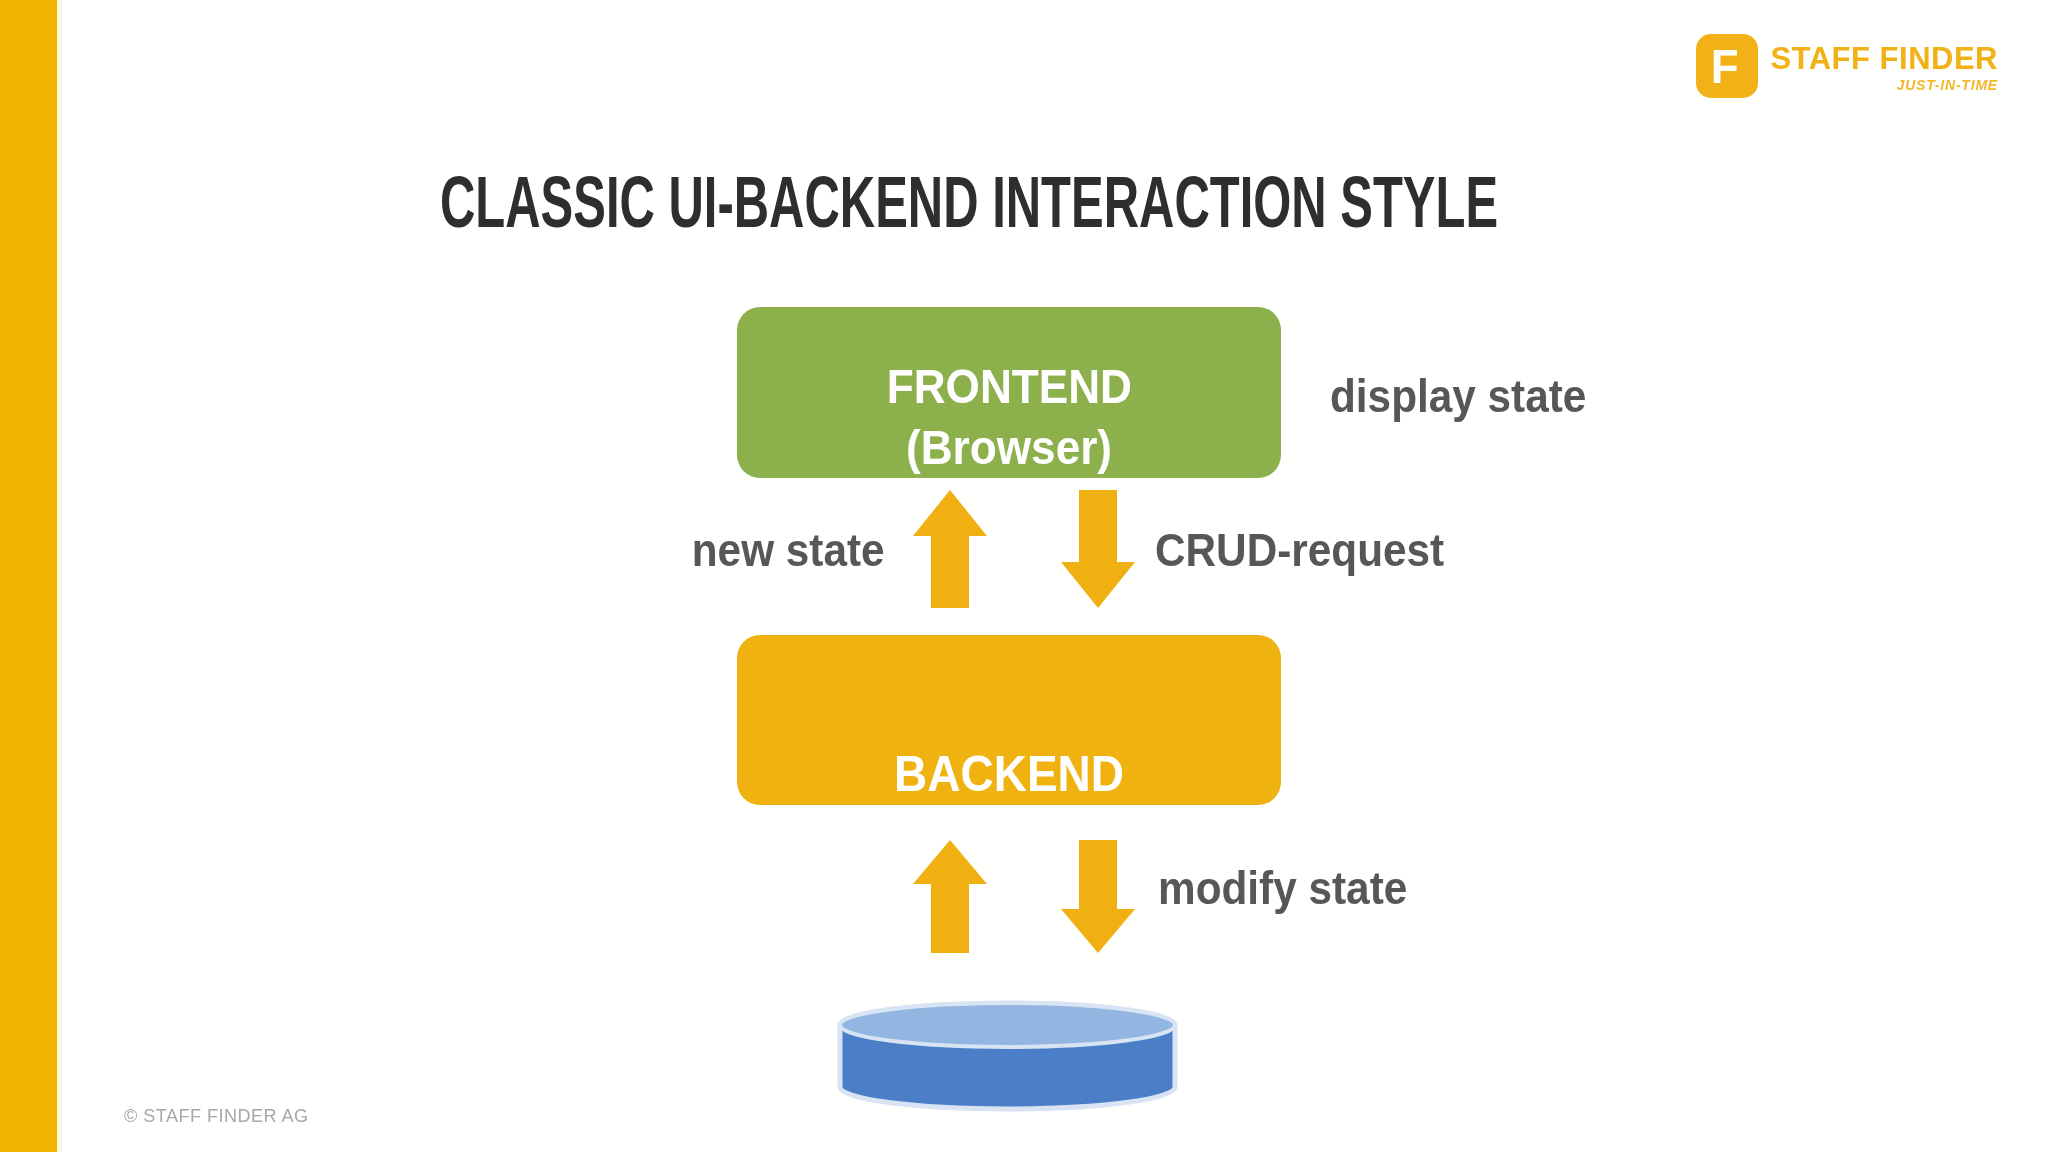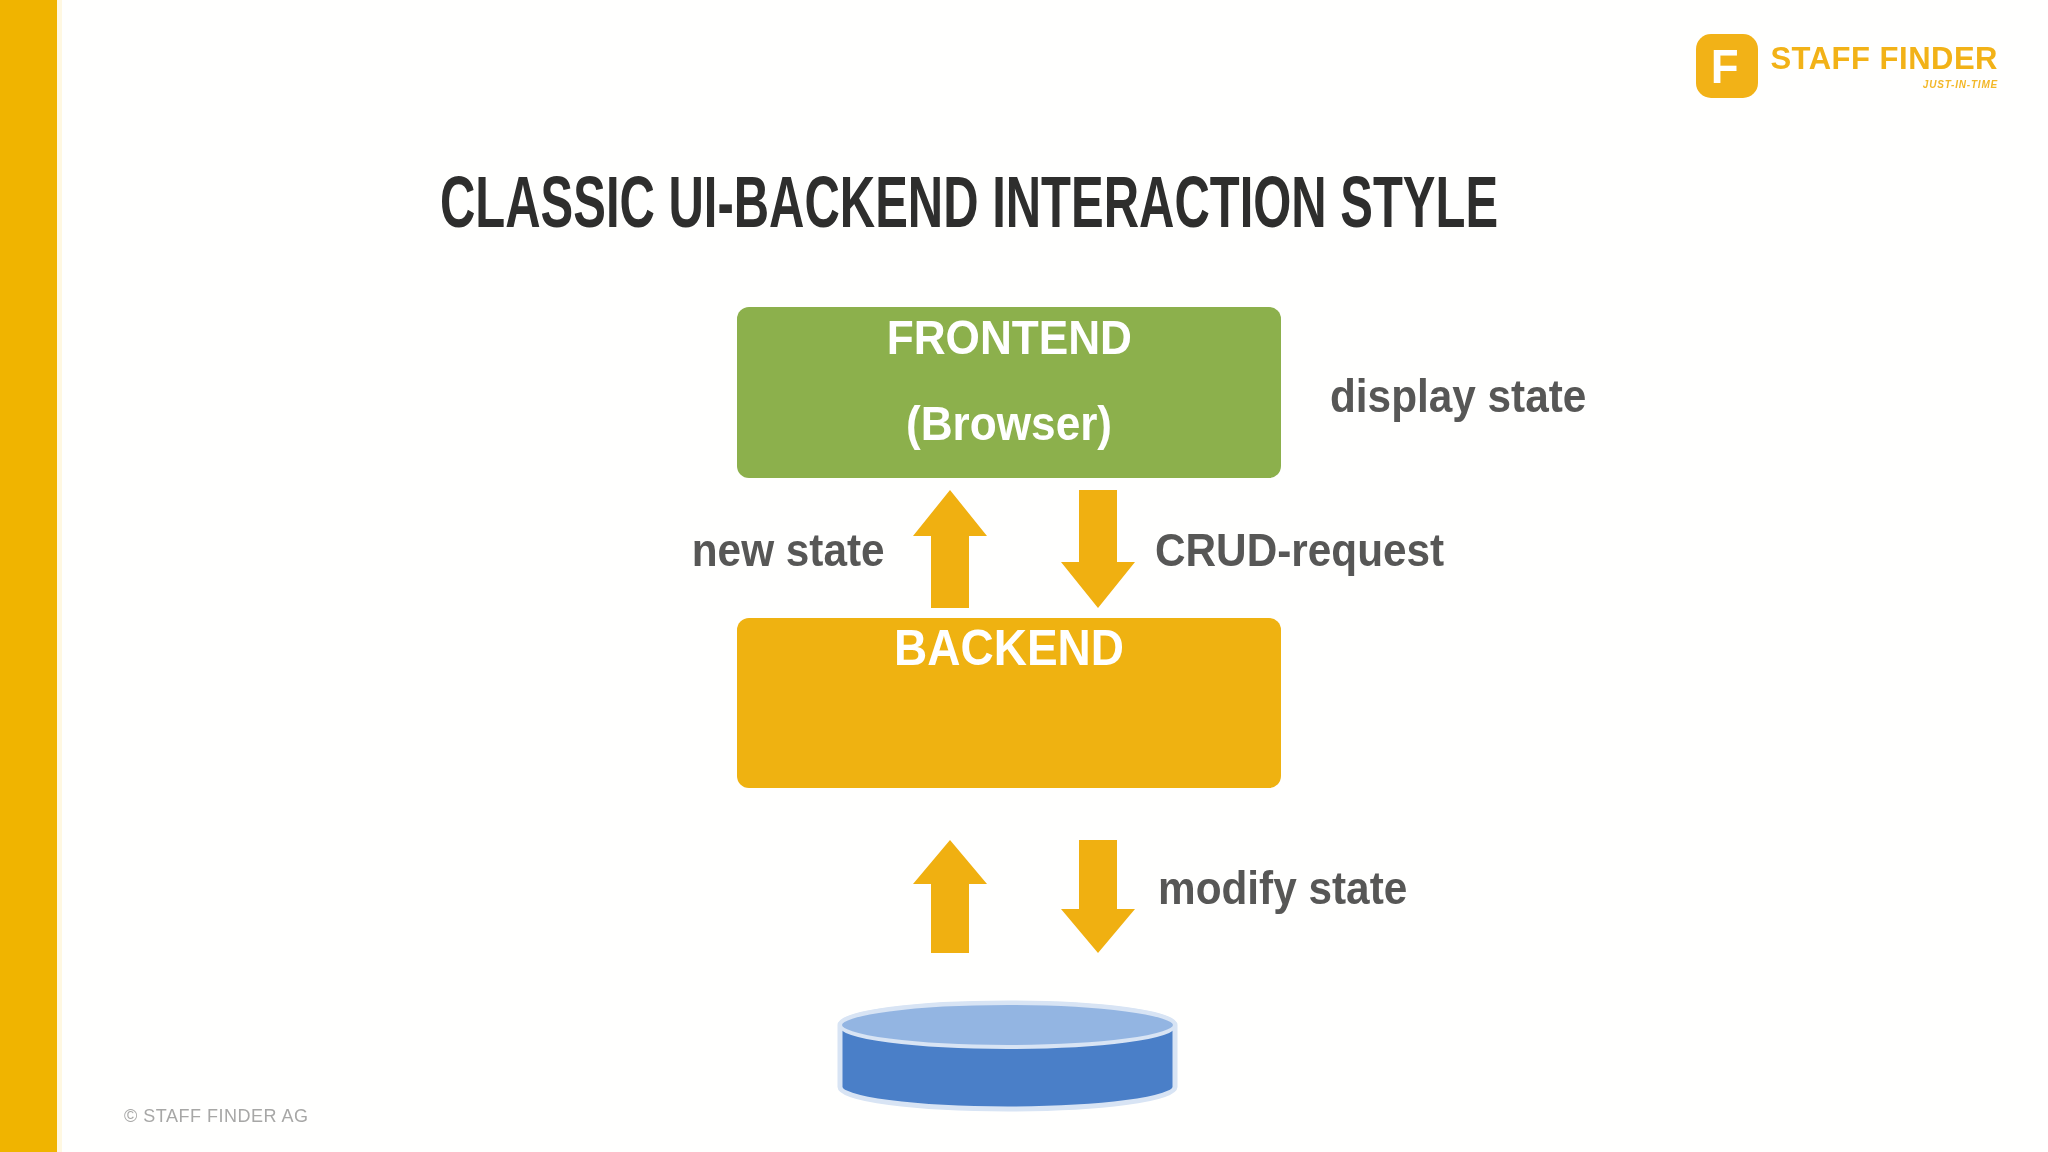--- a/index.html
+++ b/index.html
@@ -26,37 +26,37 @@
   .logo-icon span{
     color:#ffffff;font-weight:bold;font-size:48px;line-height:48px;
     transform:translate(-3px,1px) scaleX(0.95);
   }
   .logo-text{display:flex;flex-direction:column;align-items:flex-end;padding-top:9px;text-align:center;}
   .logo-brand{
     font-size:31px;font-weight:bold;letter-spacing:0.5px;
     line-height:32px;white-space:nowrap;
   }
   .logo-tagline{
-    font-size:10px;font-weight:bold;font-style:italic;letter-spacing:0.8px;
+    font-size:14px;font-weight:bold;font-style:italic;letter-spacing:0.8px;
     line-height:16px;margin-top:2px;opacity:0.92;
   }
   
   .slide-title{
     position:absolute;left:440px;top:166px;
     font-size:72px;line-height:72px;font-weight:bold;
     white-space:nowrap;letter-spacing:0px;
     transform:scaleX(0.68);transform-origin:left center;
   }
   
   .node-box{
-    position:absolute;left:737px;width:544px;border-radius:12px;
-    display:flex;flex-direction:column;align-items:center;justify-content:flex-start;gap:25px;
+    position:absolute;left:737px;width:544px;border-radius:23px;
+    display:flex;flex-direction:column;align-items:center;justify-content:flex-end;
   }
   .frontend-box{top:307px;height:171px;}
-  .backend-box{top:618px;height:170px;}
+  .backend-box{top:635px;height:170px;}
   .node-box .line{
     font-weight:bold;font-size:48px;line-height:61px;white-space:nowrap;
     transform:scaleX(0.92);transform-origin:center center;
   }
   .backend-box .line{font-size:50px;}
   
   .anno{
     position:absolute;font-weight:bold;font-size:46px;line-height:52px;
     white-space:nowrap;
   }

